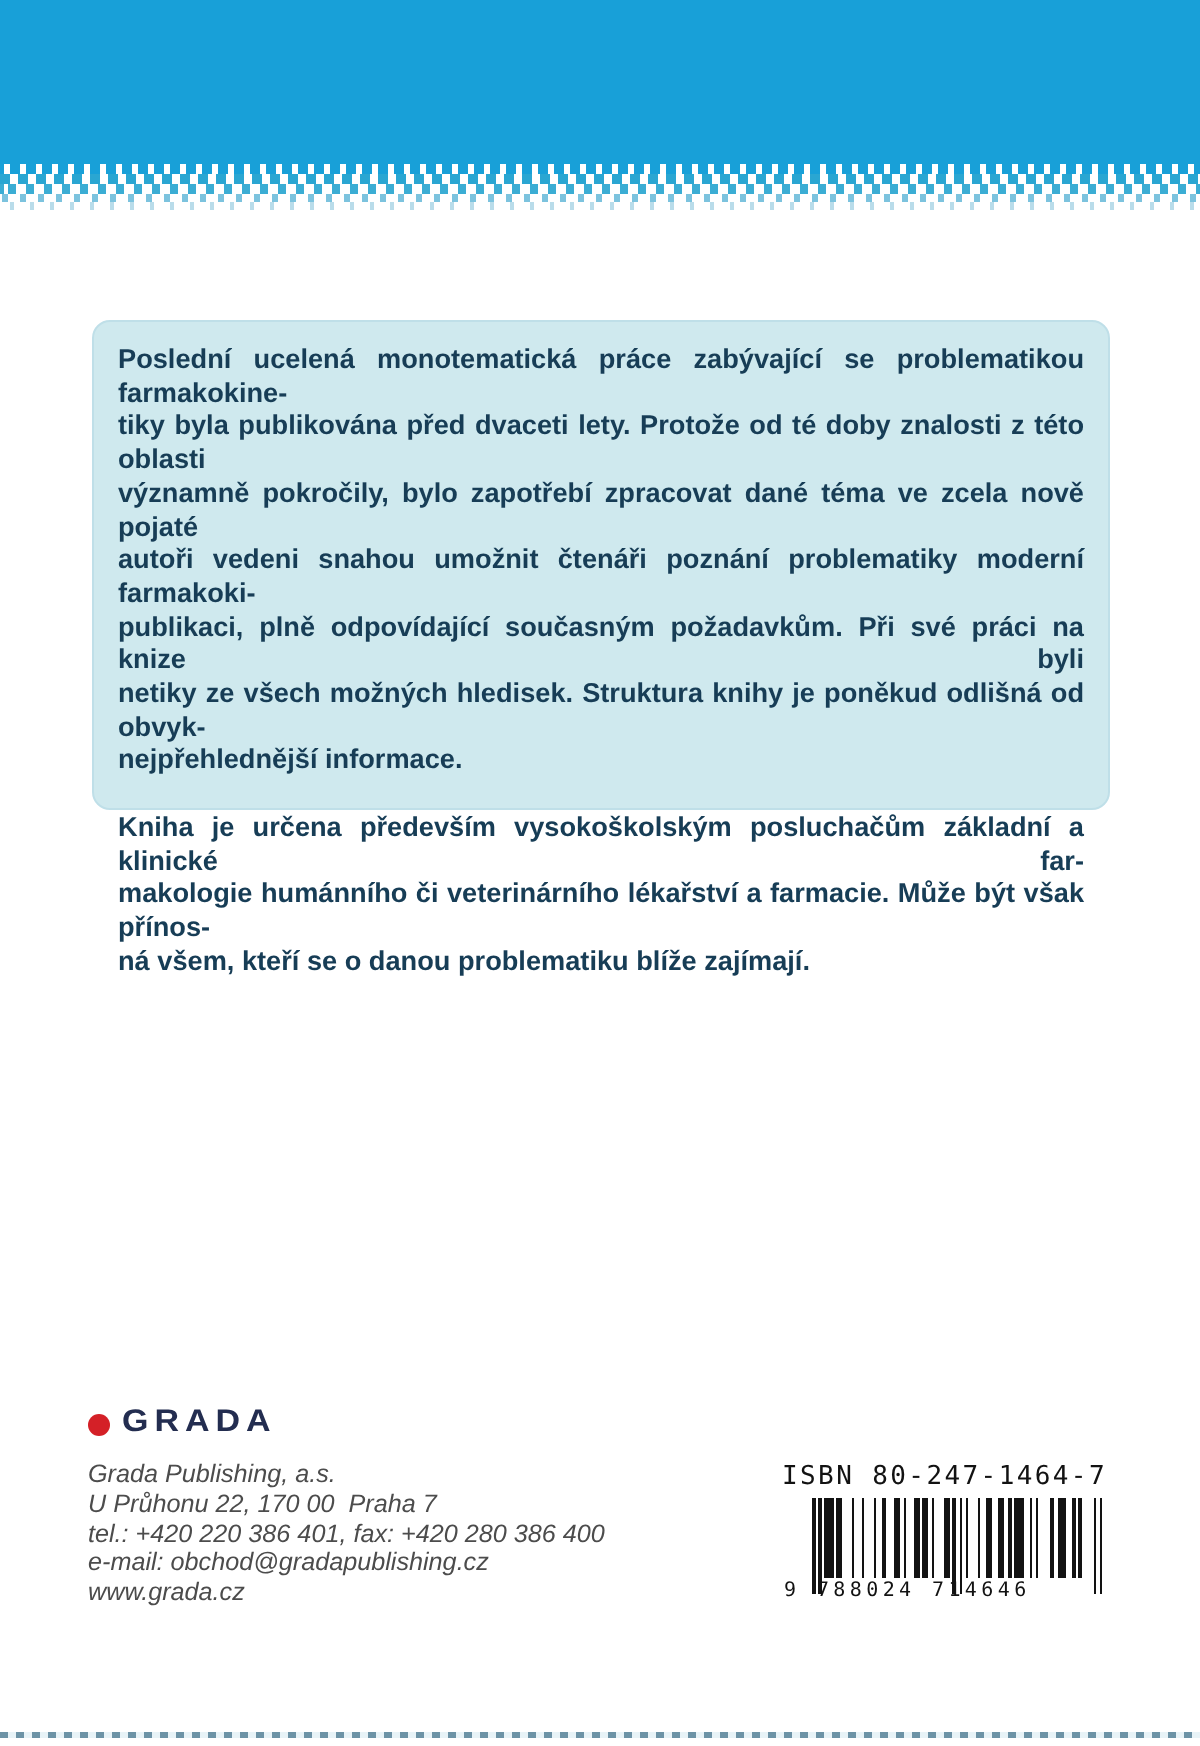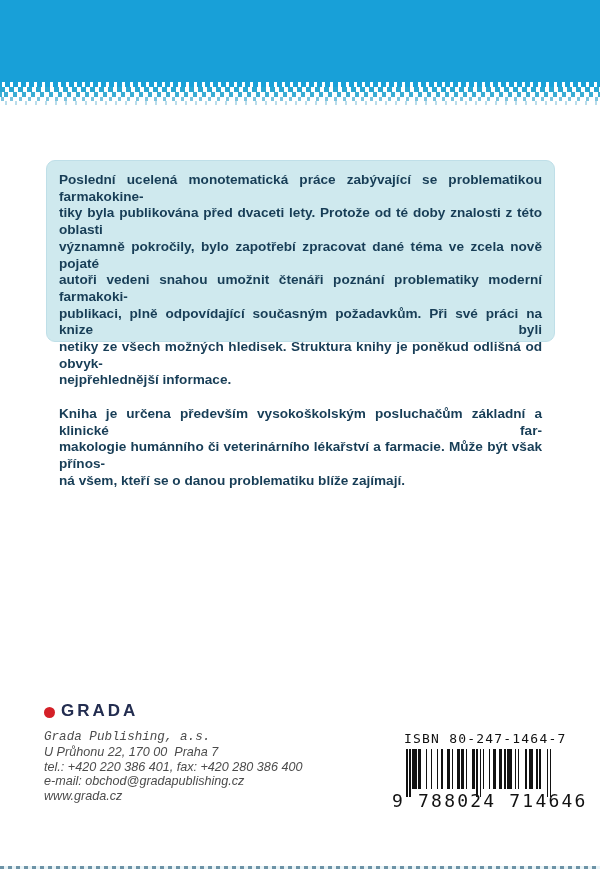--- a/index.html
+++ b/index.html
@@ -30,47 +30,47 @@
       background-image:repeating-linear-gradient(90deg,#3badd4 0 4px,transparent 4px 9px);
       background-position:4px 0;}
   .r4{height:4px;
       background-image:repeating-linear-gradient(90deg,#7cc3de 0 3px,transparent 3px 9px);
       background-position:1px 0;}
   .r5{height:4px;
       background-image:repeating-linear-gradient(90deg,#b9dcea 0 2px,transparent 2px 10px);
       background-position:5px 0;}
   
   .summary-box{
-    position:absolute;left:46px;top:160px;width:509px;height:182px;
+    position:absolute;left:46px;top:160px;width:509px;height:245px;
     background:var(--box-bg);border:1px solid #bfdfe8;border-radius:9px;
     padding:11px 12px 0 12px;
   }
   .para{font-size:13.6px;line-height:16.7px;font-weight:bold;color:var(--box-text);}
   .para + .para{margin-top:16.7px;}
   .jline{text-align:justify;text-align-last:justify;}
   .jline.last{text-align-last:left;}
   
   .publisher{position:absolute;left:44px;top:701px;}
   .logo-row{display:flex;align-items:center;}
   .logo-dot{width:11px;height:11px;border-radius:50%;background:var(--logo-red);
             display:inline-block;margin-right:6px;margin-top:2px;}
   .logo-text{font-size:17px;font-weight:bold;letter-spacing:3px;color:var(--logo-navy);
              transform:scaleY(.92);display:inline-block;}
   .addr{font-style:italic;font-size:12.6px;line-height:14.8px;color:var(--address-gray);
         white-space:pre-wrap;}
-  .addr.first{margin-top:9px;font-family:Liberation Mono, monospace;}
+  .addr.first{margin-top:9px;}
   
   .barcode-block{position:absolute;left:390px;top:731px;width:172px;}
   .isbn-label{font-family:"DejaVu Sans Mono",monospace;font-size:13px;letter-spacing:1.2px;
-              color:var(--barcode-ink);margin-left:14px;white-space:pre;}
+              color:var(--barcode-ink);margin-left:1px;white-space:pre;}
   .bars{display:flex;width:146px;height:40px;margin:3px 0 0 16px;align-items:flex-start;}
   .bars i{flex:1 1 0;height:100%;}
   .bars i.b{background:var(--barcode-ink);}
   .bars i.g{height:120%;}
-  .ean-digits{font-family:"DejaVu Sans Mono",monospace;font-size:18px;letter-spacing:2.2px;
+  .ean-digits{font-family:"DejaVu Sans Mono",monospace;font-size:10px;letter-spacing:2.2px;
               color:var(--barcode-ink);margin:1px 0 0 2px;white-space:pre;}
   
   .bottom-dashes{
     position:absolute;left:0;right:0;bottom:4px;height:3px;
     background:repeating-linear-gradient(90deg,var(--dash-blue) 0 4px,#e8f3f7 4px 8px);
   }
 </style>
 </head>
 <body>
 

